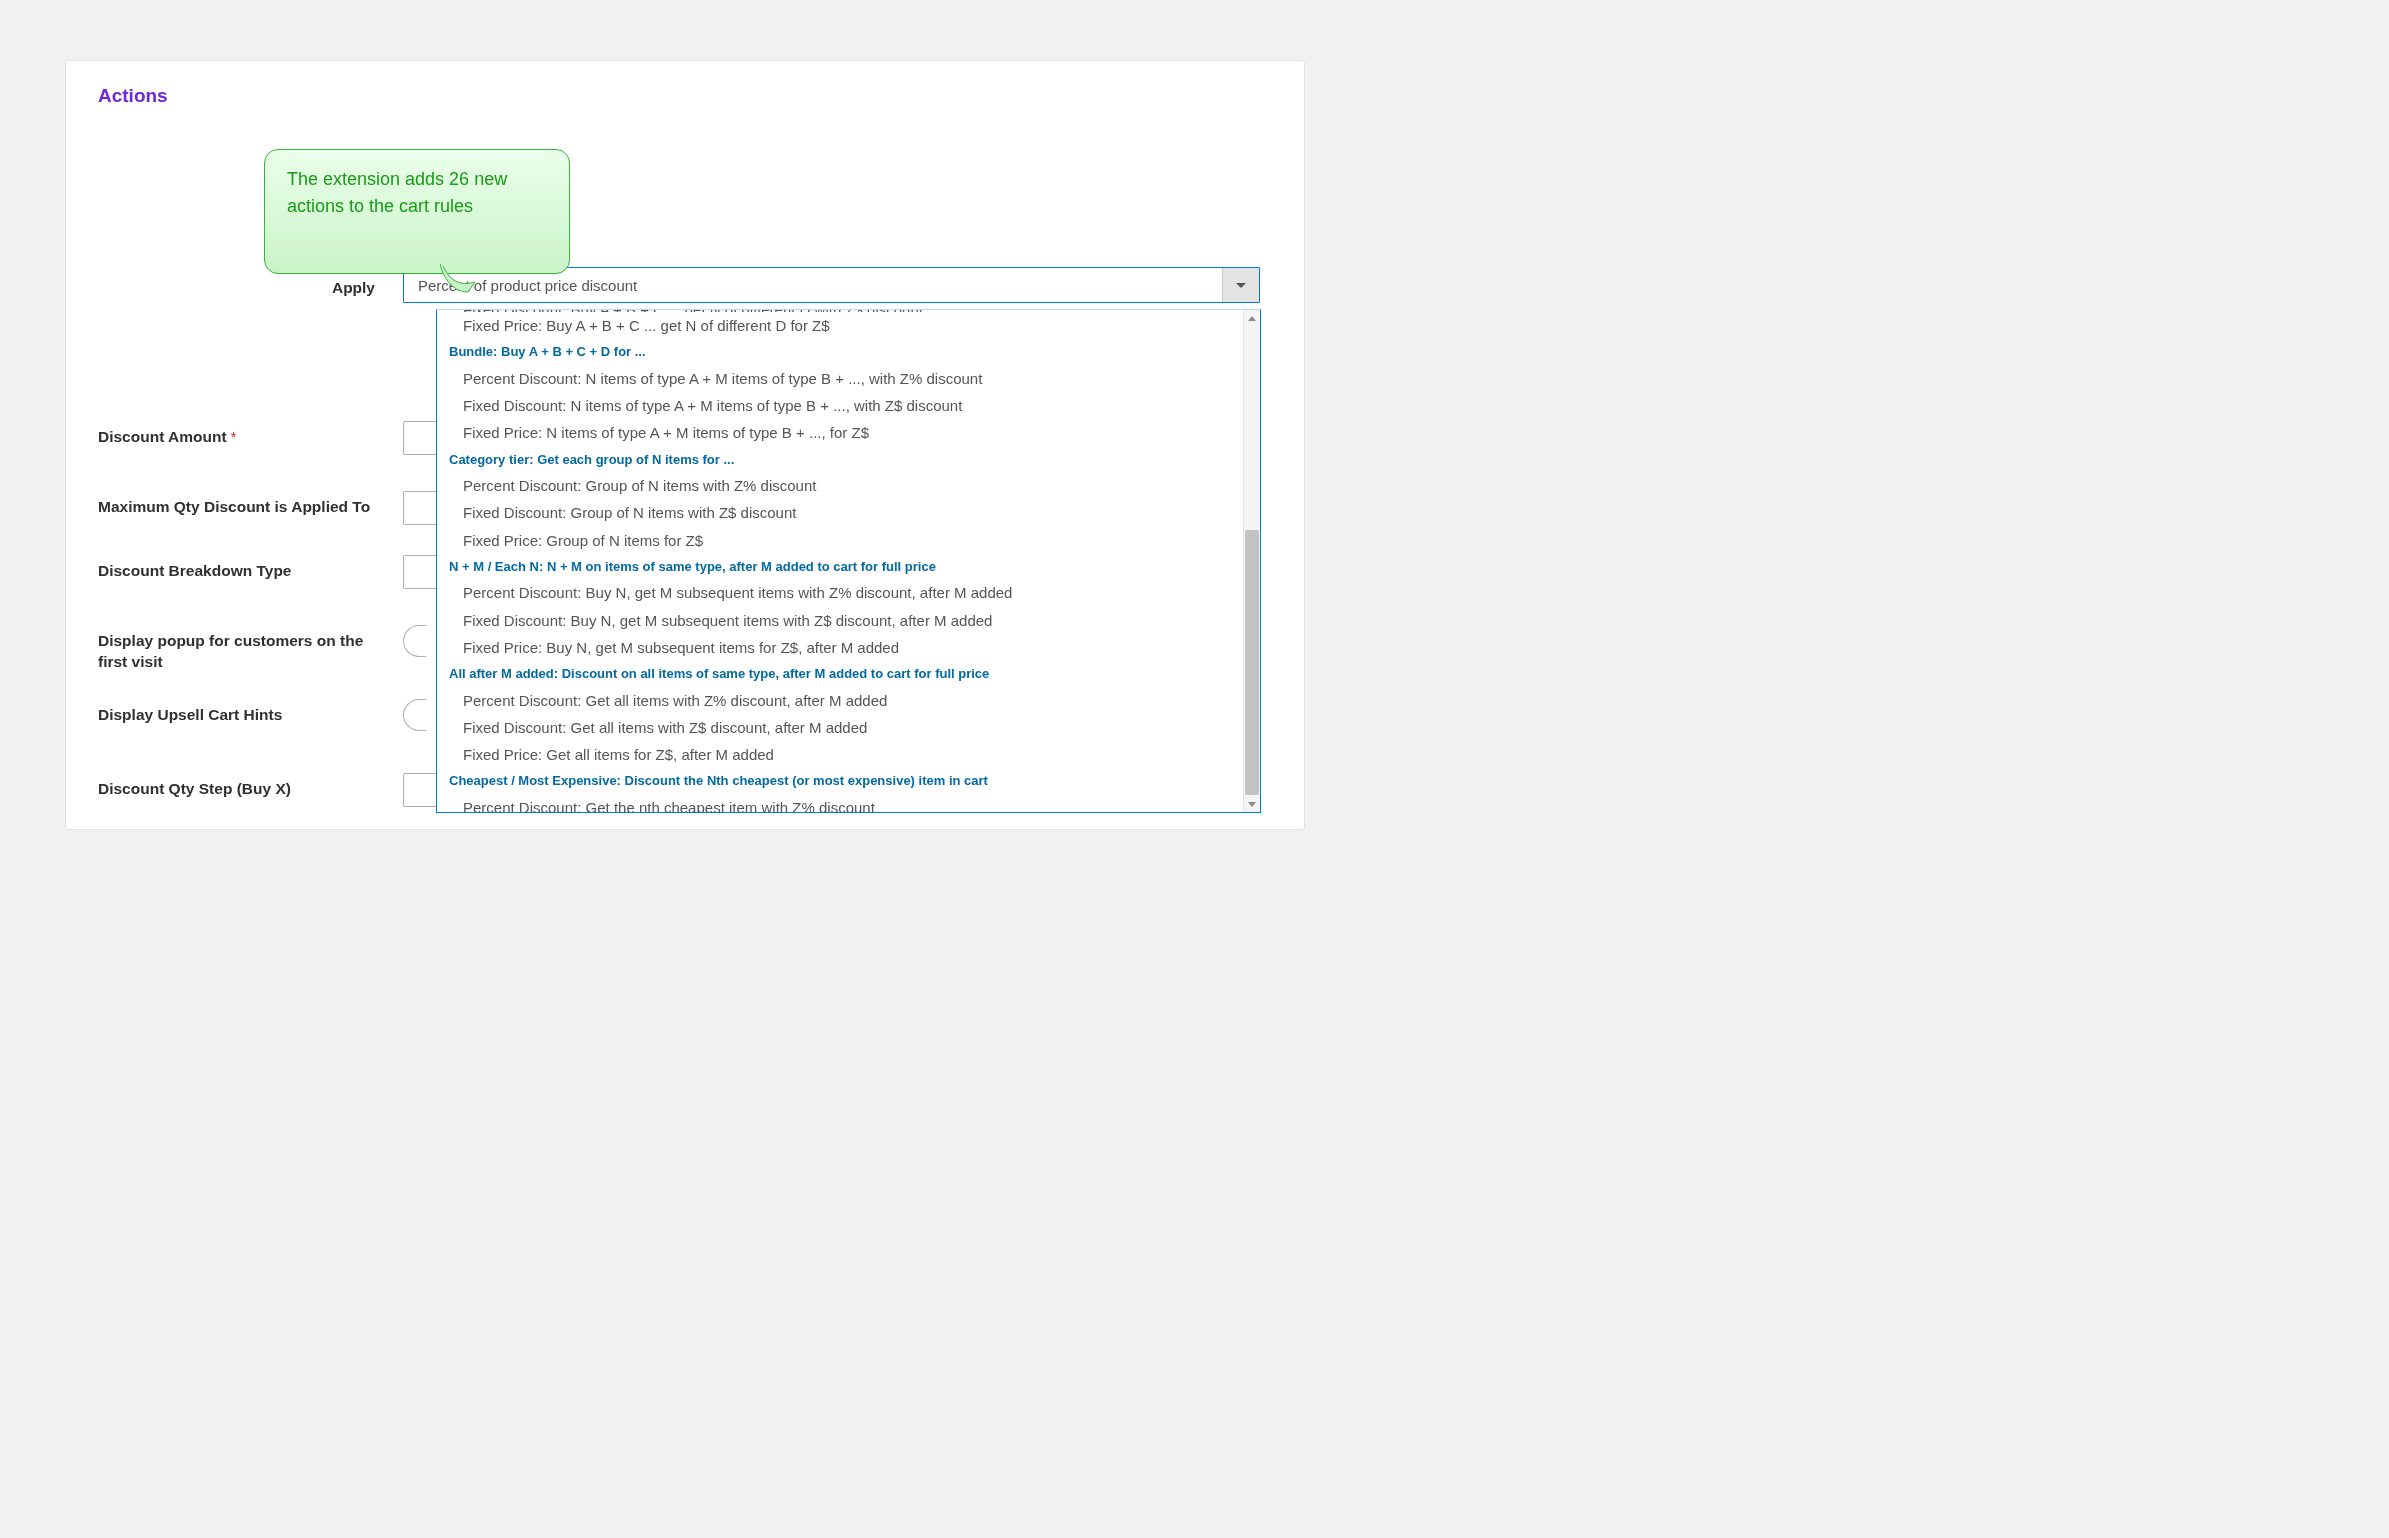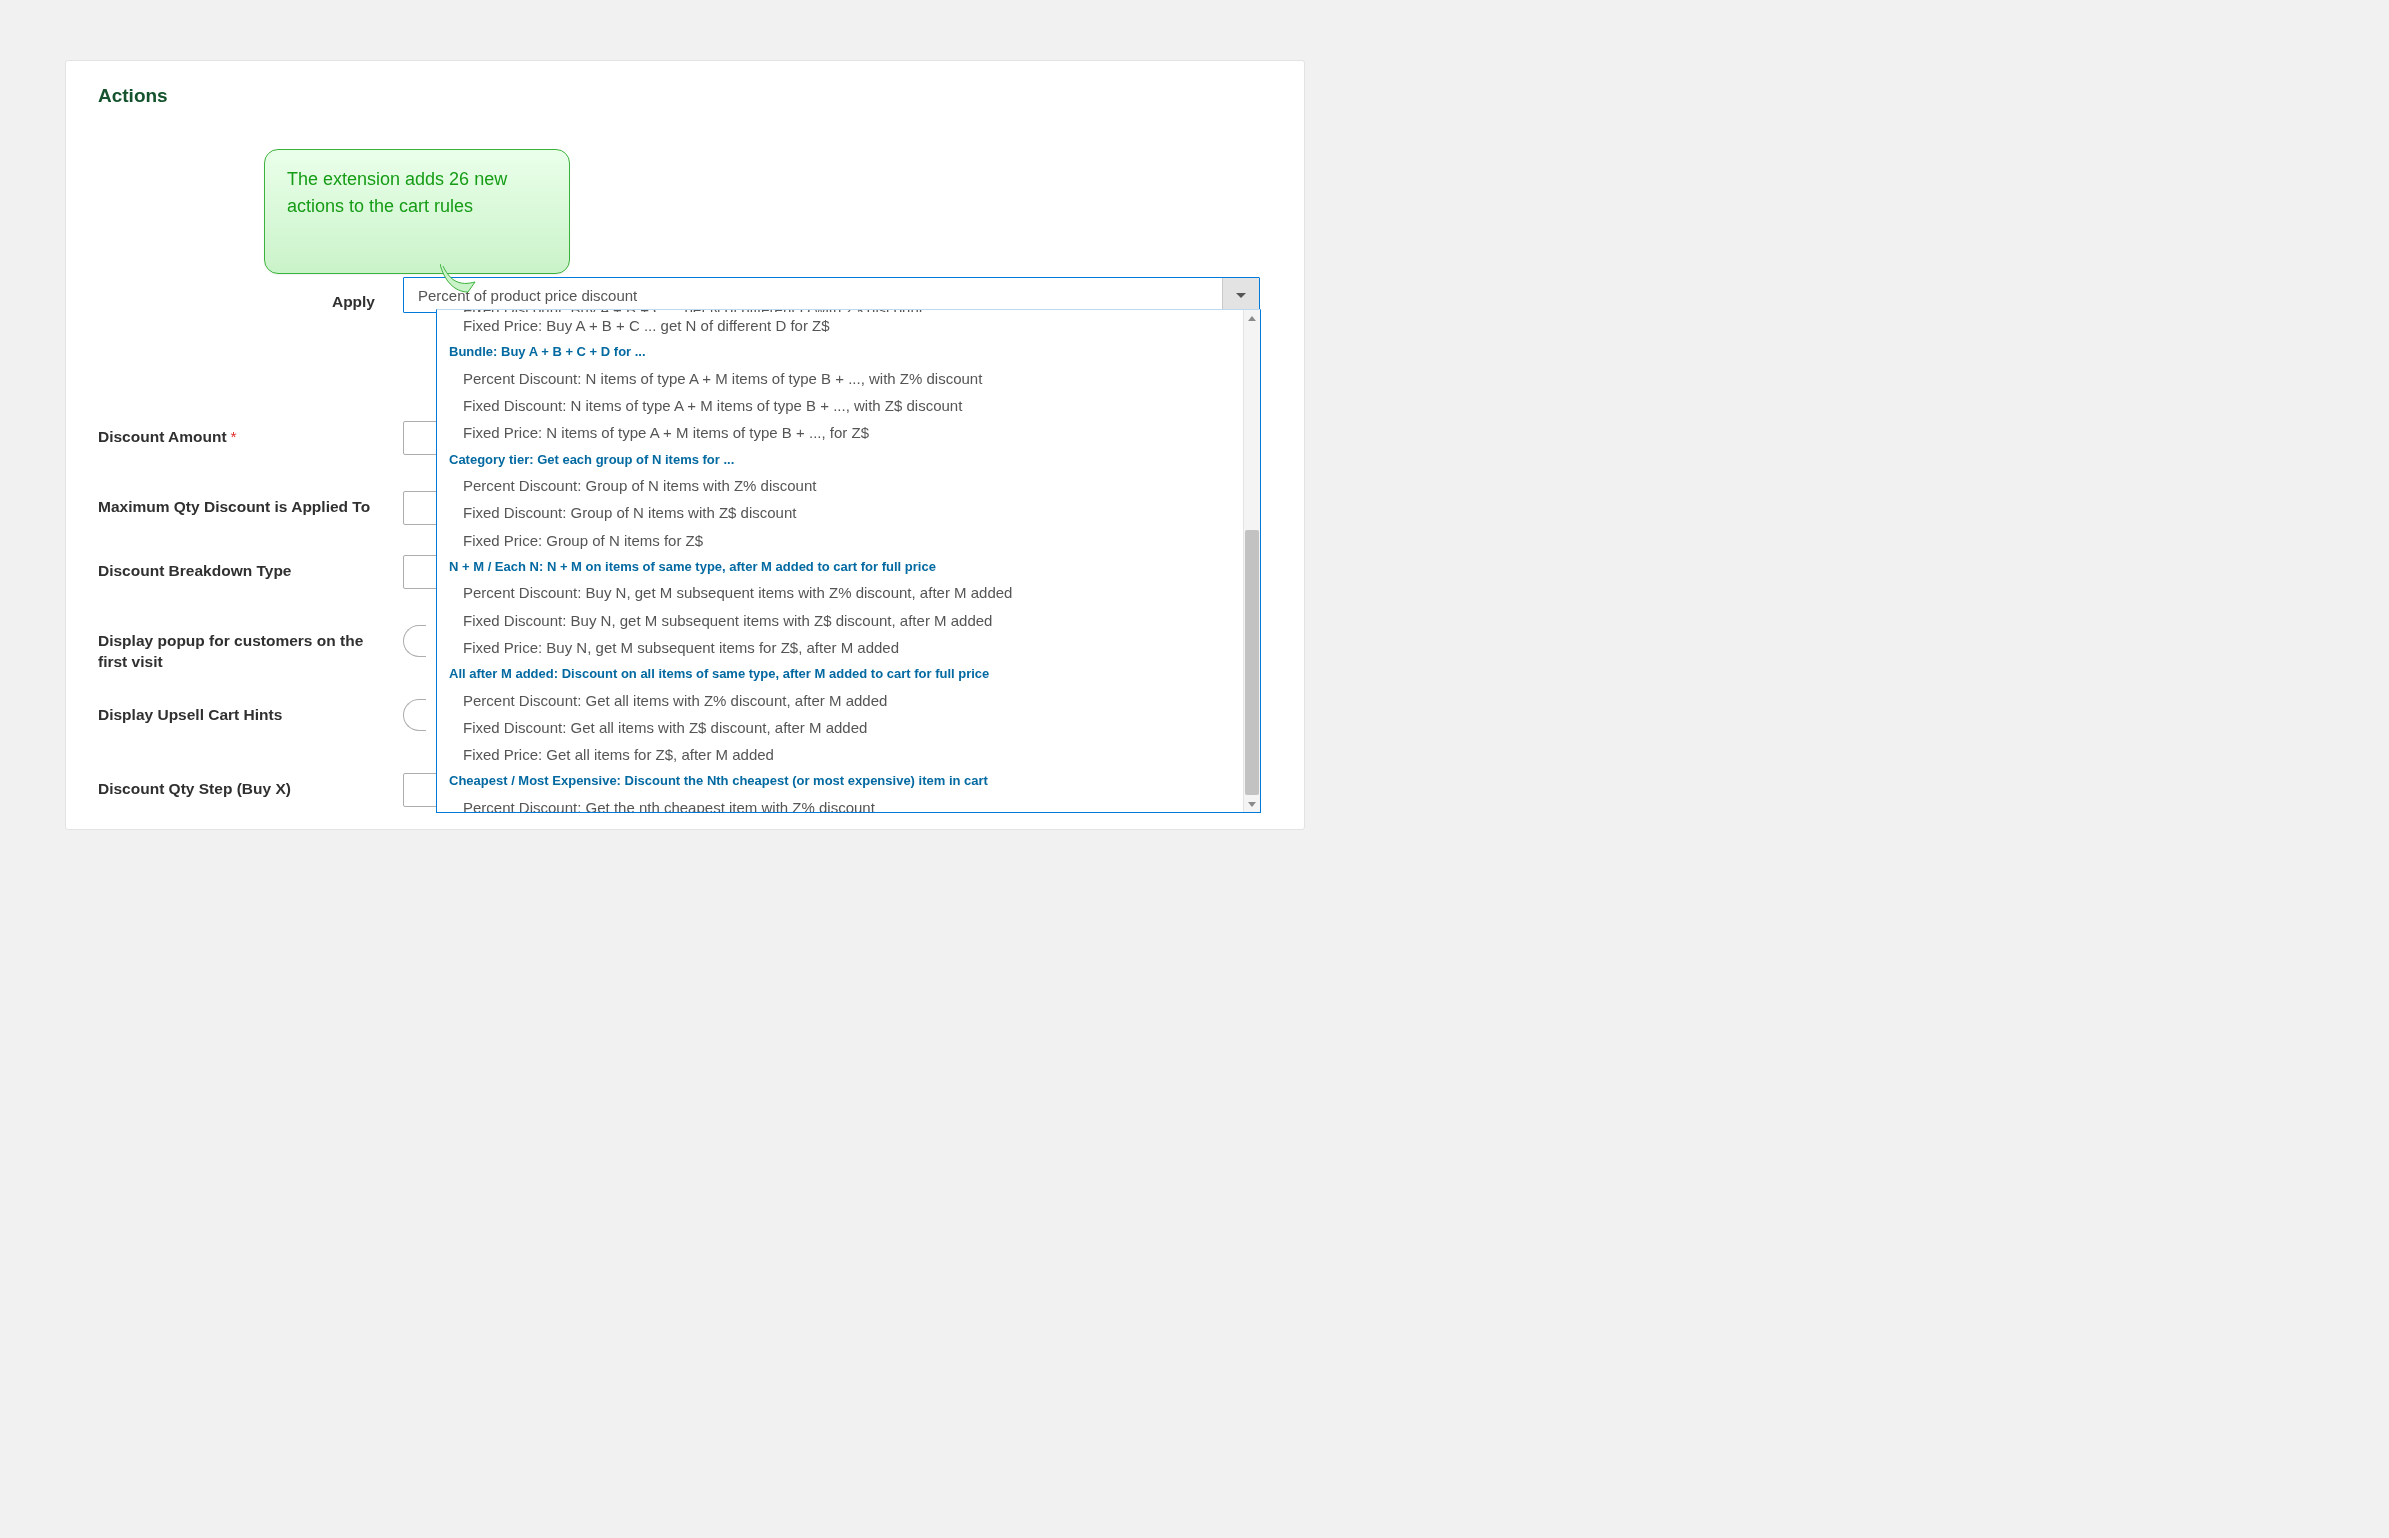--- a/index.html
+++ b/index.html
@@ -25,21 +25,21 @@
     position: relative;
     height: 770px;
     box-sizing: border-box;
   }
   .panel-title {
     position: absolute;
     top: 24px;
     left: 32px;
     font-size: 19px;
     font-weight: 700;
-    color: #14532d;
+    color: #6d28d9;
   }
   .form-area {
     position: absolute;
     top: 210px;
     left: 32px;
     right: 32px;
   }
   .field-row {
     display: flex;
     align-items: flex-start;
@@ -76,25 +76,25 @@
     width: 600px;
     height: 34px;
     border: 1px solid #adadad;
     border-radius: 2px;
     box-sizing: border-box;
   }
 
   
   .apply-row {
     position: absolute;
-    top: 216px;
+    top: 206px;
     left: 32px;
     right: 44px;
     display: flex;
-    align-items: flex-end;
+    align-items: center;
   }
   .apply-label {
     width: 305px;
     text-align: right;
     font-size: 15.5px;
     font-weight: 700;
     color: #303030;
     padding-right: 28px;
     line-height: 1.35;
     padding-top: 7px;

